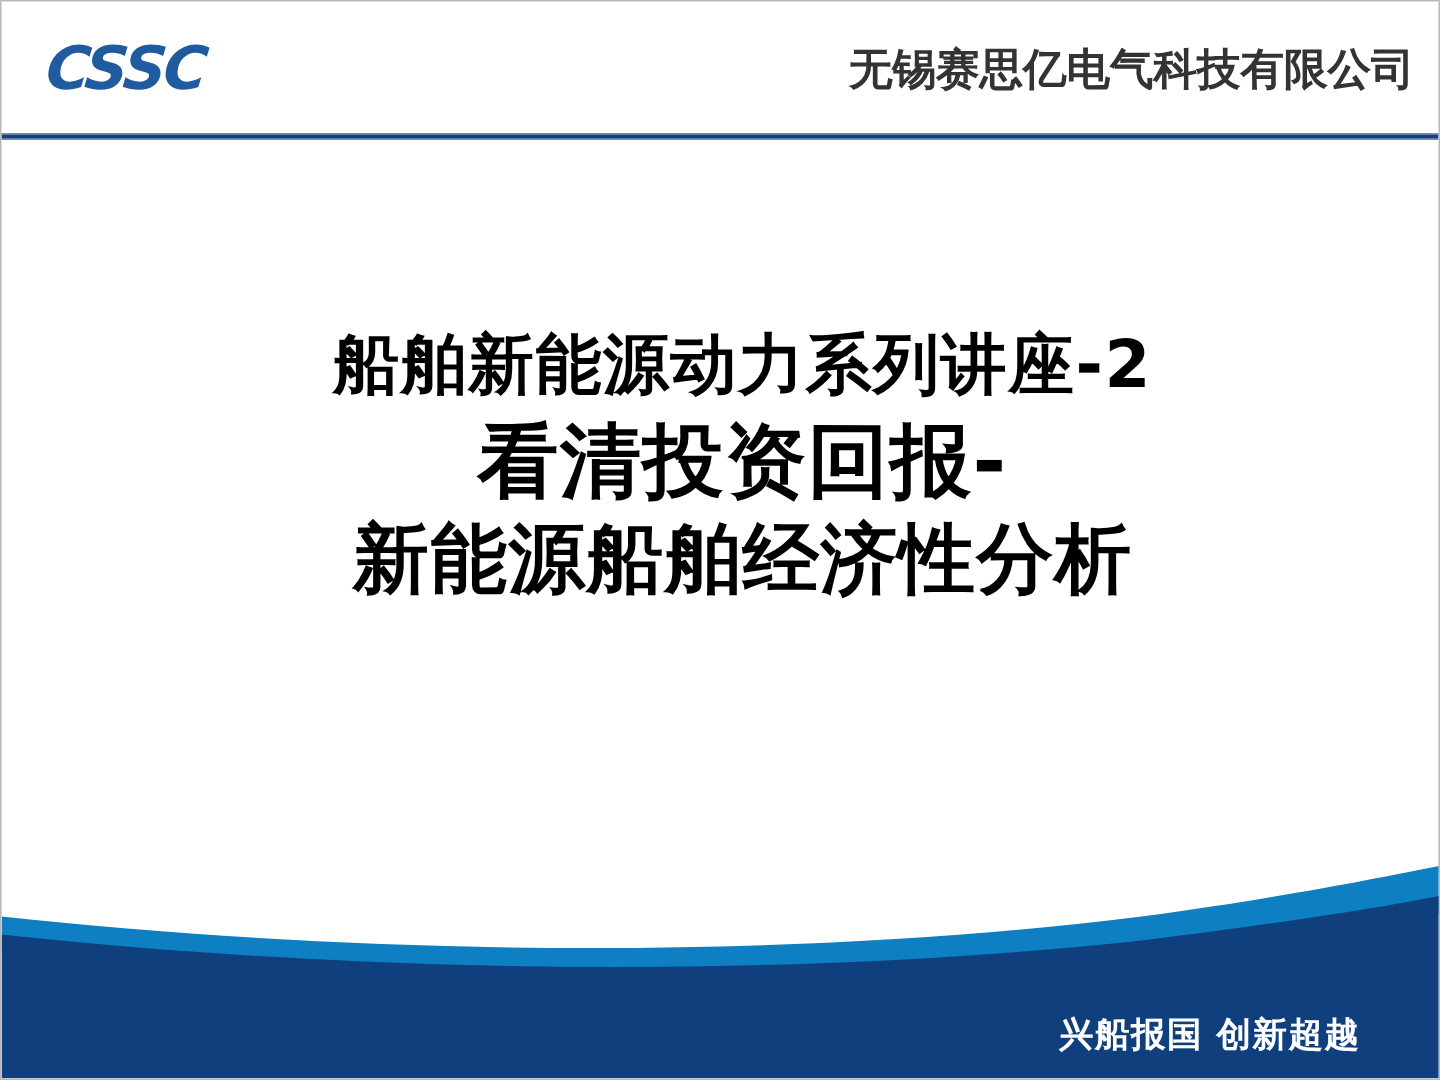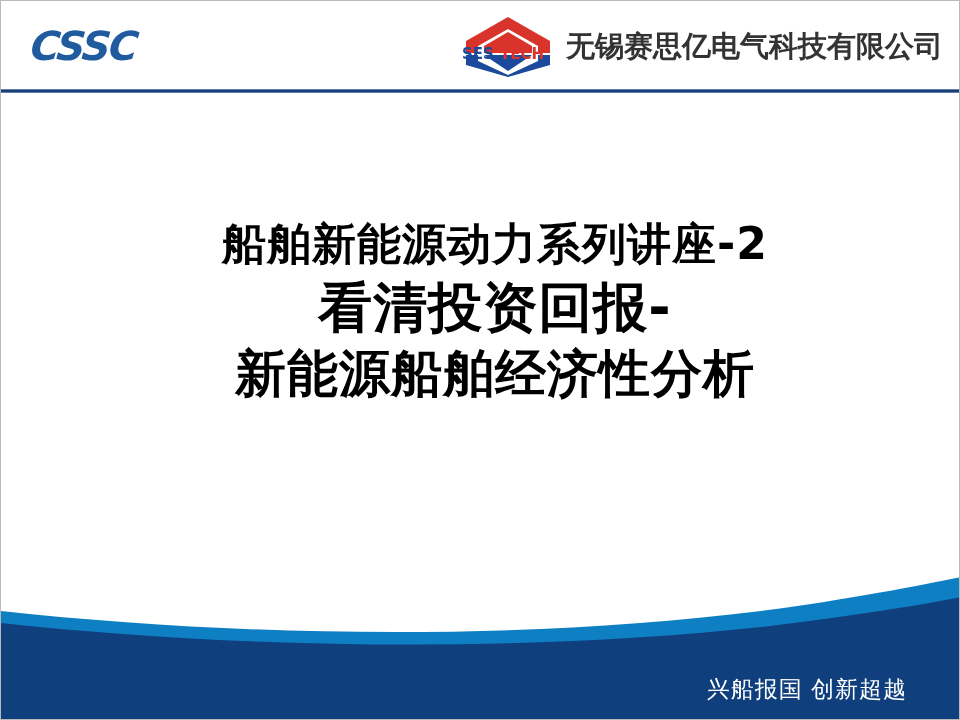--- a/index.html
+++ b/index.html
@@ -147,55 +147,39 @@
     height: 170px;
   }
   .wave svg { display: block; }
 
   .footer-slogan {
     position: absolute;
     right: 52px;
     bottom: 14px;
     font-family: "DejaVu Sans", "Liberation Sans", sans-serif;
     font-size: 23px;
-    font-weight: 400;
+    font-weight: 700;
     color: #ffffff;
     letter-spacing: 1px;
     white-space: nowrap;
   }
 </style>
 </head>
 <body>
 
 <div class="slide">
 
   <div class="header">
 
     <div class="cssc-logo">
       <div class="cssc-text">CSSC</div>
     </div>
 
     <div class="ses-block">
 
-      <div class="ses-mark">
-        <svg width="96" height="62" viewBox="0 0 96 62">
-
-          <path d="M48 2 L90 26 L90 38 L78 38 L78 31 L48 14 L18 31 L18 38 L6 38 L6 26 Z" fill="#d9342b"></path>
-
-          <path d="M48 17 L72 31 L72 38 L24 38 L24 31 Z" fill="#d9342b"></path>
-
-          <path d="M6 40 L18 40 L18 46 L48 60 L78 46 L78 40 L90 40 L90 50 L48 62 L6 50 Z" fill="#1b4a9c"></path>
-
-          <path d="M24 40 L72 40 L48 56 Z" fill="#1b4a9c"></path>
-
-          <rect x="0" y="34" width="96" height="0" fill="none"></rect>
-          <text x="2" y="44" font-family="DejaVu Sans, Liberation Sans, sans-serif" font-size="15" font-weight="bold" fill="#1b4a9c">SES</text>
-          <text x="40" y="44" font-family="DejaVu Sans, Liberation Sans, sans-serif" font-size="15" font-weight="bold" fill="#d9342b">TECH</text>
-        </svg>
-      </div>
 
       <div class="ses-names">
         <div class="ses-cn">无锡赛思亿电气科技有限公司</div>
       </div>
 
     </div>
   </div>
 
   <div class="header-rule"></div>
 

